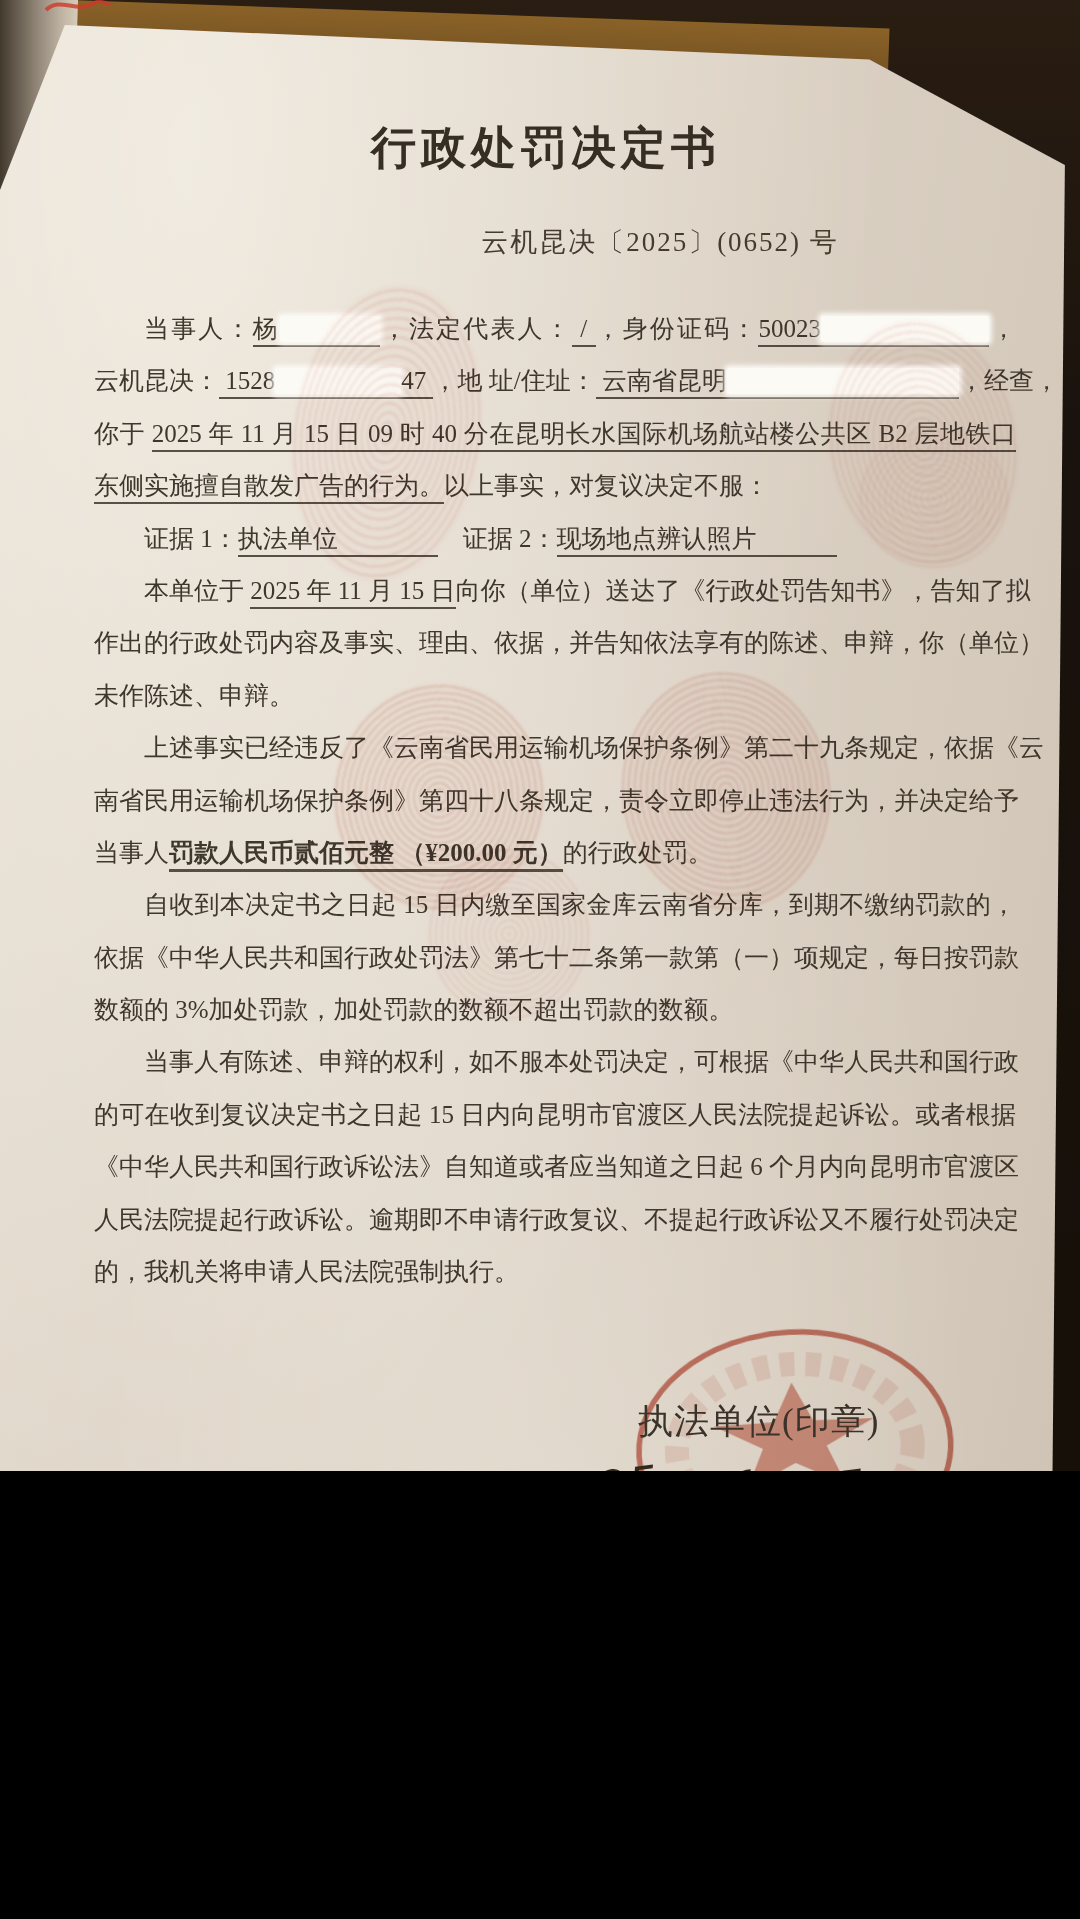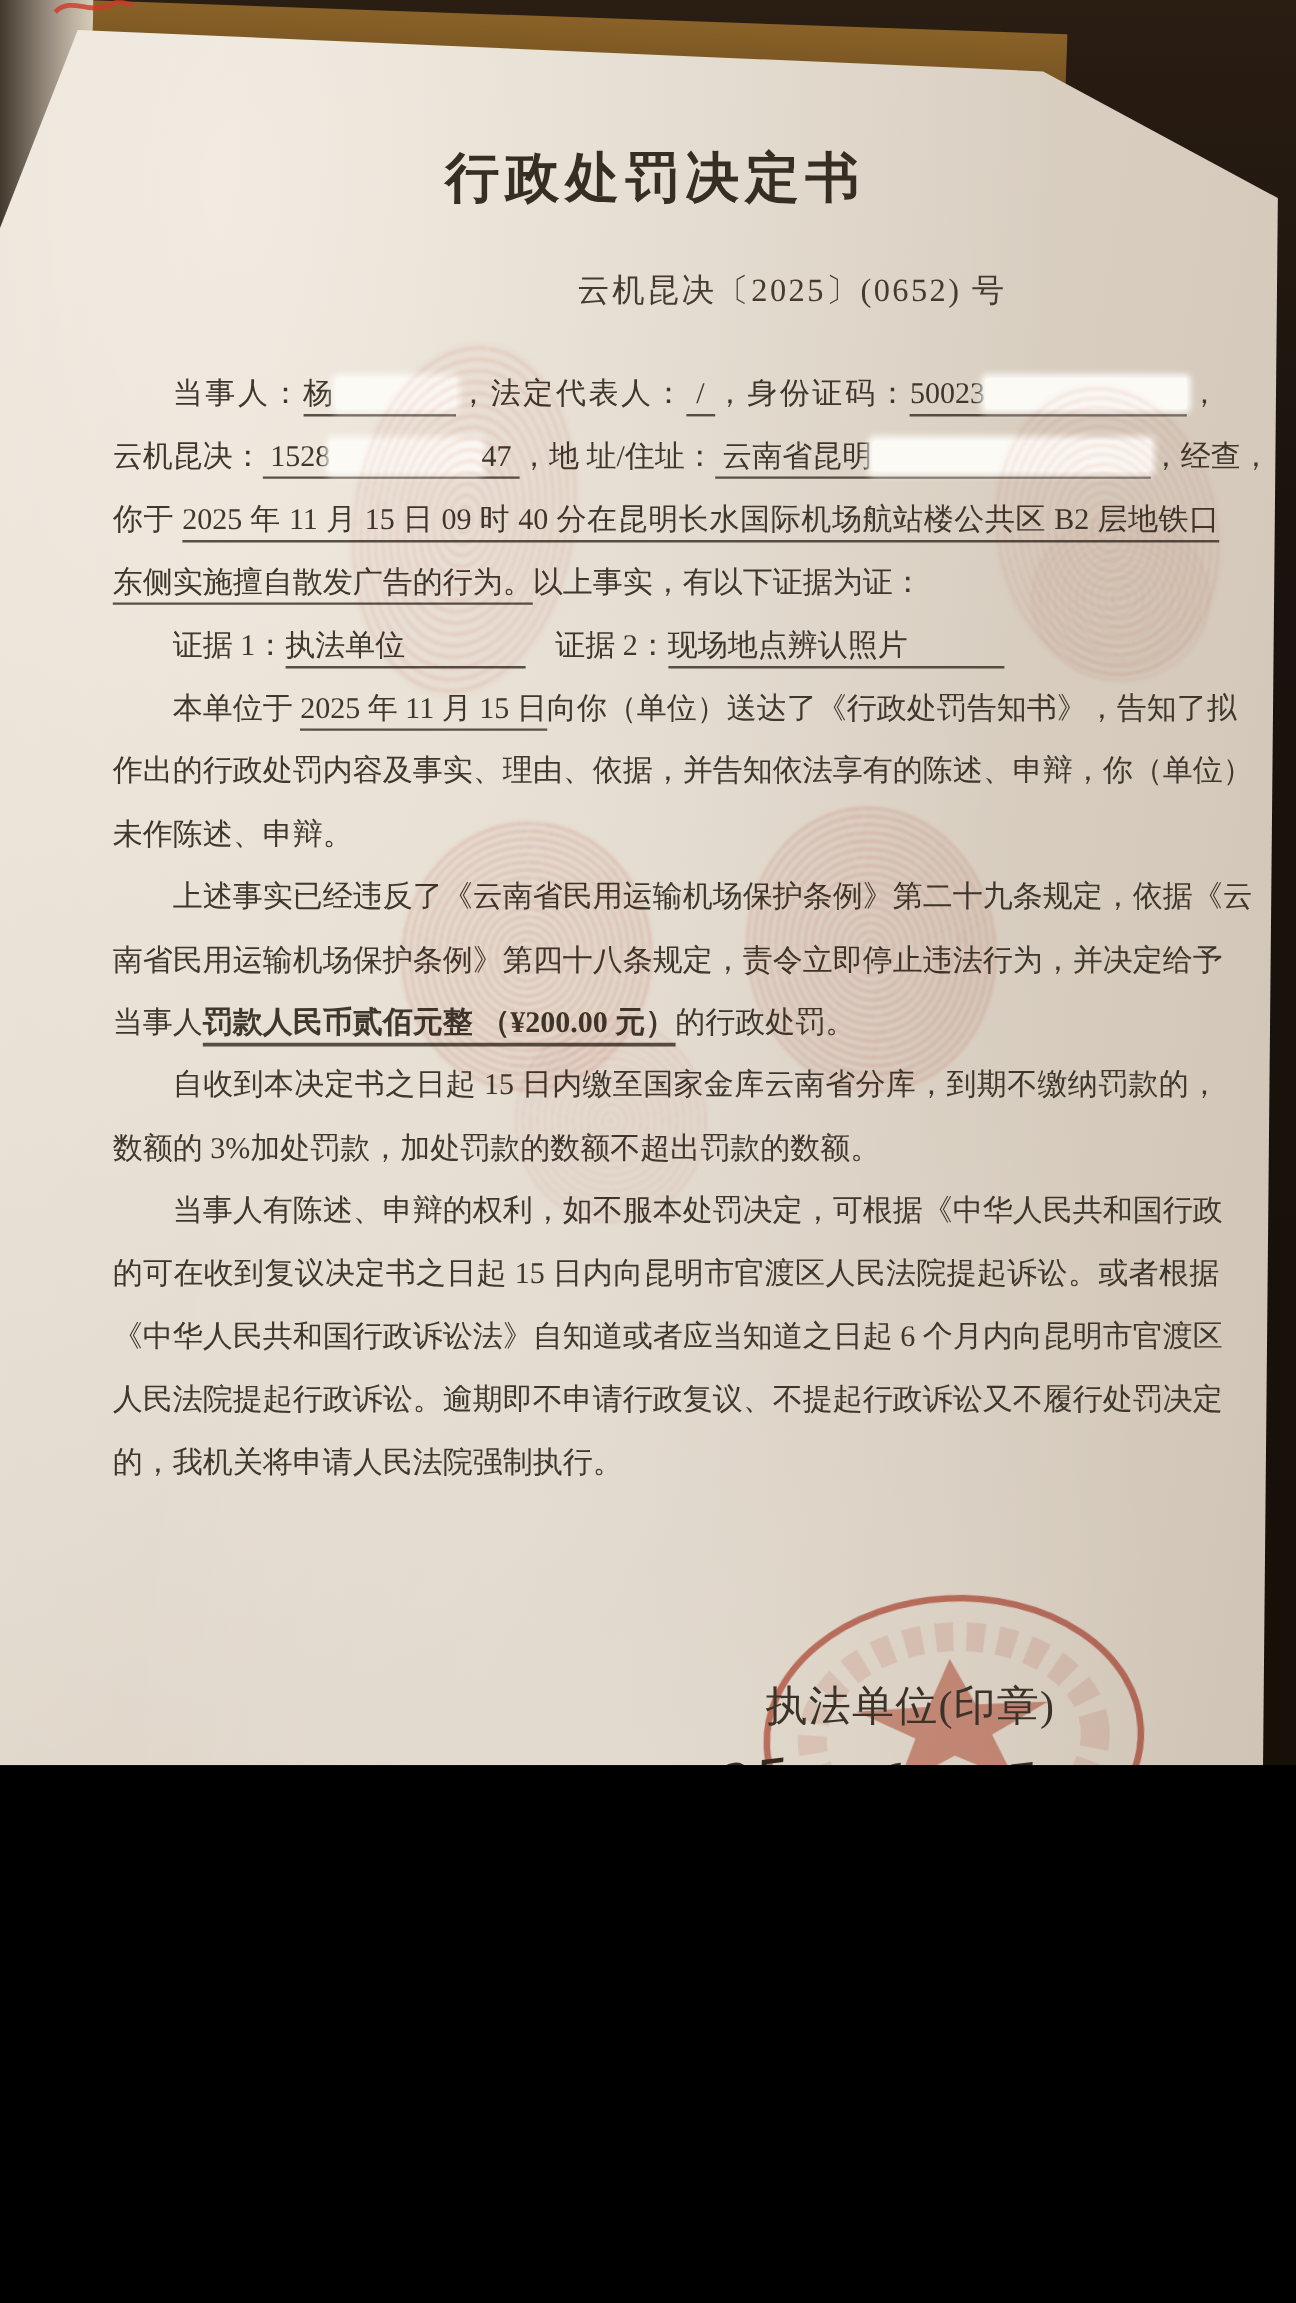--- a/index.html
+++ b/index.html
@@ -77,29 +77,30 @@
 
   <div class="paper">
 
     <div class="title">行政处罚决定书</div>
     <div class="docnum">云机昆决〔2025〕(0652) 号</div>
 
     <div class="bodytext">
         <div class="line ind fill"><span class="seg">当事人：</span><span class="seg u">杨<i class="redact" style="width: 100px;"></i></span><span class="seg">，法定代表人：</span><span class="seg u"> / </span><span class="seg">，身份证码：</span><span class="seg u">50023<i class="redact" style="width: 168px;"></i></span><span class="seg">，</span></div>
         <div class="line fill"><span class="seg">云机昆决：</span><span class="seg u"> 1528<i class="redact" style="width: 126px;"></i>47 </span><span class="seg">，地 址/住址：</span><span class="seg u"> 云南省昆明<i class="redact" style="width: 232px;"></i></span><span class="seg">，经查，</span></div>
         <div class="line fill"><span class="seg">你于 </span><span class="seg u">2025 年 11 月 15 日 09 时 40 分在昆明长水国际机场航站楼公共区 B2 层地铁口</span></div>
-        <div class="line"><span class="seg u">东侧实施擅自散发广告的行为。</span><span class="seg">以上事实，有以下证据为证：</span></div>
+        <div class="line"><span class="seg u">东侧实施擅自散发广告的行为。</span><span class="seg">以上事实，对复议决定不服：</span></div>
         <div class="line ind"><span class="seg">证据 1：</span><span class="seg u" style="padding-right: 100px;">执法单位</span><span class="seg">　证据 2：</span><span class="seg u" style="padding-right: 80px; margin-top: 40px;">现场地点辨认照片</span></div>
         <div class="line ind fill"><span class="seg">本单位于 </span><span class="seg u">2025 年 11 月 15 日</span><span class="seg">向你（单位）送达了《行政处罚告知书》，告知了拟</span></div>
         <div class="line fill"><span class="seg">作出的行政处罚内容及事实、理由、依据，并告知依法享有的陈述、申辩，你（单位）</span></div>
         <div class="line"><span class="seg">未作陈述、申辩。</span></div>
         <div class="line ind fill"><span class="seg">上述事实已经违反了《云南省民用运输机场保护条例》第二十九条规定，依据《云</span></div>
         <div class="line fill"><span class="seg">南省民用运输机场保护条例》第四十八条规定，责令立即停止违法行为，并决定给予</span></div>
         <div class="line"><span class="seg">当事人</span><span class="seg u b">罚款人民币贰佰元整 （¥200.00 元）</span><span class="seg">的行政处罚。</span></div>
         <div class="line ind fill"><span class="seg">自收到本决定书之日起 15 日内缴至国家金库云南省分库，到期不缴纳罚款的，</span></div>
+        <div class="line fill"><span class="seg">依据《中华人民共和国行政处罚法》第七十二条第一款第（一）项规定，每日按罚款</span></div>
         <div class="line"><span class="seg">数额的 3%加处罚款，加处罚款的数额不超出罚款的数额。</span></div>
         <div class="line ind fill"><span class="seg">当事人有陈述、申辩的权利，如不服本处罚决定，可根据《中华人民共和国行政</span></div>
         <div class="line fill"><span class="seg">的可在收到复议决定书之日起 15 日内向昆明市官渡区人民法院提起诉讼。或者根据</span></div>
         <div class="line fill"><span class="seg">《中华人民共和国行政诉讼法》自知道或者应当知道之日起 6 个月内向昆明市官渡区</span></div>
         <div class="line fill"><span class="seg">人民法院提起行政诉讼。逾期即不申请行政复议、不提起行政诉讼又不履行处罚决定</span></div>
         <div class="line"><span class="seg">的，我机关将申请人民法院强制执行。</span></div>
       </div>
 
     <div class="fp fp1"></div>
     <div class="fp fp2"></div>

